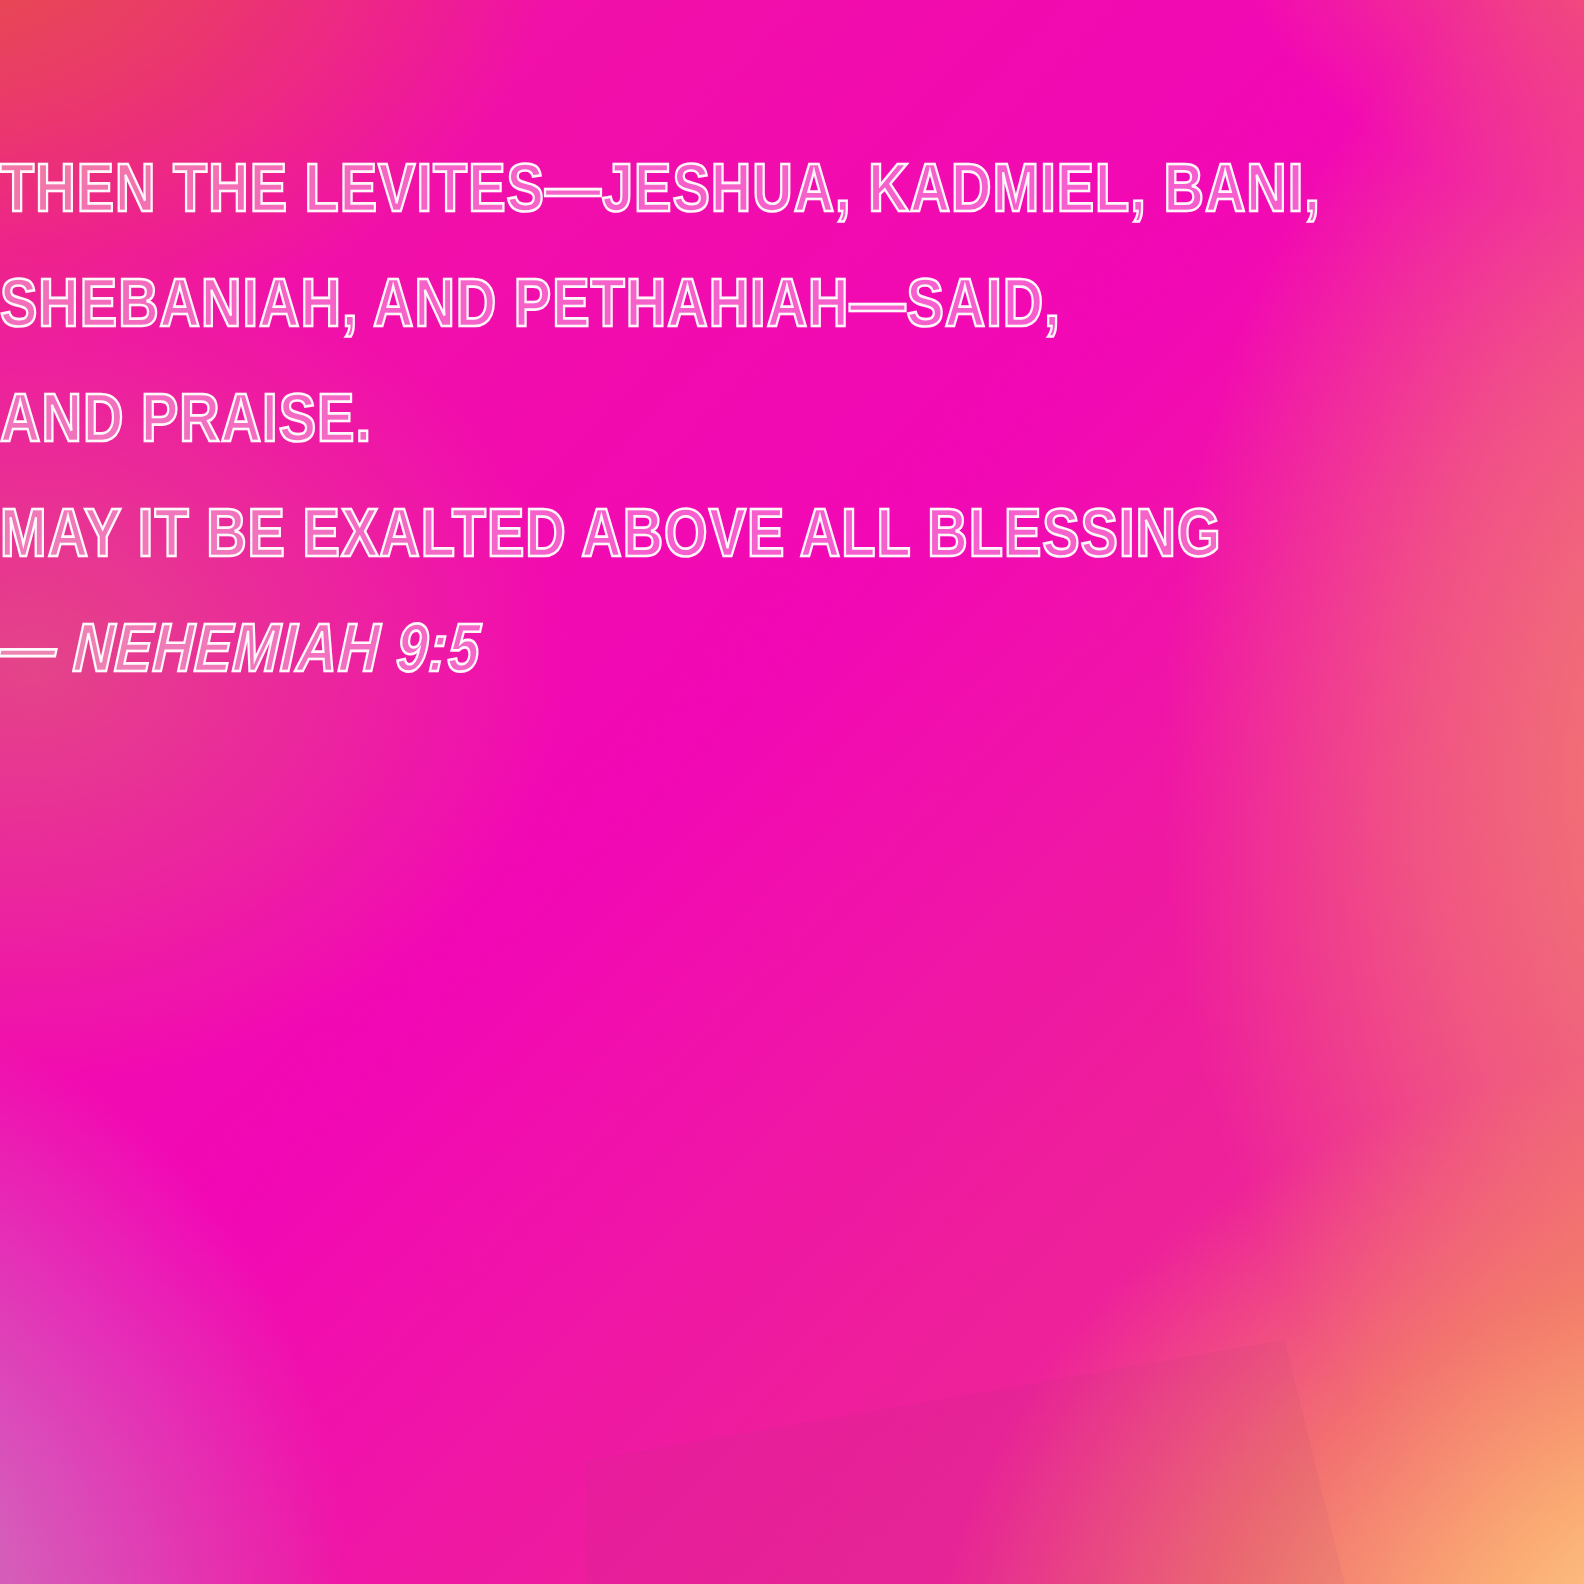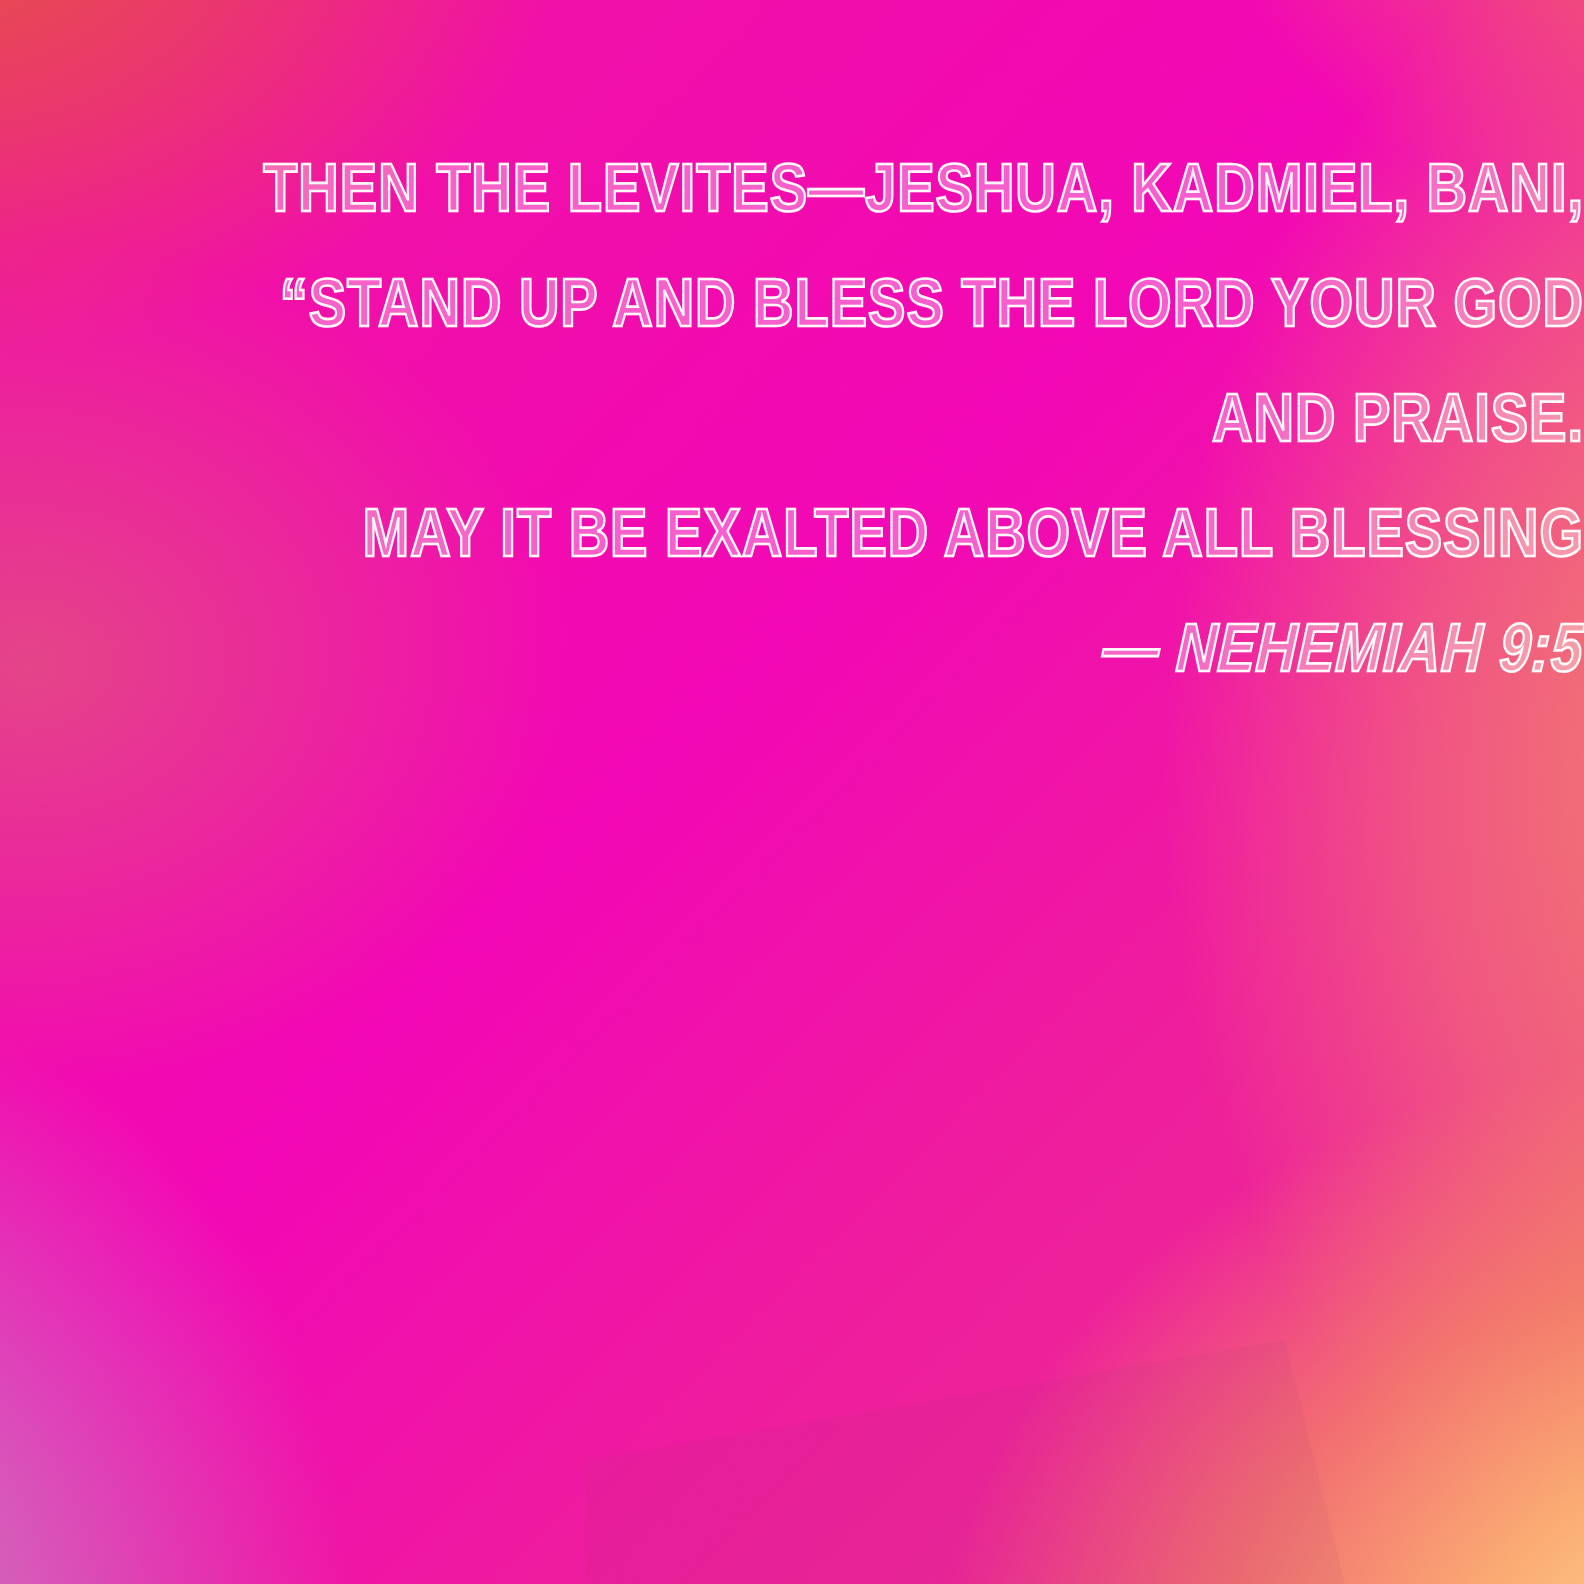--- a/index.html
+++ b/index.html
@@ -43,21 +43,21 @@
     opacity: 0.45;
     pointer-events: none;
   }
 
   .verse-wrap {
     position: absolute;
     inset: 0;
     padding-top: 130px;
     display: flex;
     flex-direction: column;
-    align-items: flex-end;
+    align-items: flex-start;
     text-align: center;
   }
 
   .verse-line, .verse-ref {
     height: 115px;
     display: flex;
     align-items: center;
     justify-content: center;
     white-space: nowrap;
   }
@@ -95,21 +95,21 @@
         </feComponentTransfer>
     </filter>
     <rect width="100%" height="100%" filter="url(#grainF)"></rect>
   </svg>
 
   <div class="verse-wrap">
     <div class="verse-line">
         <span>THEN THE LEVITES—JESHUA, KADMIEL, BANI,</span>
       </div>
     <div class="verse-line">
-        <span>“STAND UP AND BLESS THE LORD YOUR GOD</span>
+        <span>SHEBANIAH, AND PETHAHIAH—SAID,</span>
       </div>
     <div class="verse-line">
         <span>AND PRAISE.</span>
       </div>
     <div class="verse-line">
         <span>MAY IT BE EXALTED ABOVE ALL BLESSING</span>
       </div>
     <div class="verse-ref">
         <span>— NEHEMIAH 9:5</span>
       </div>

